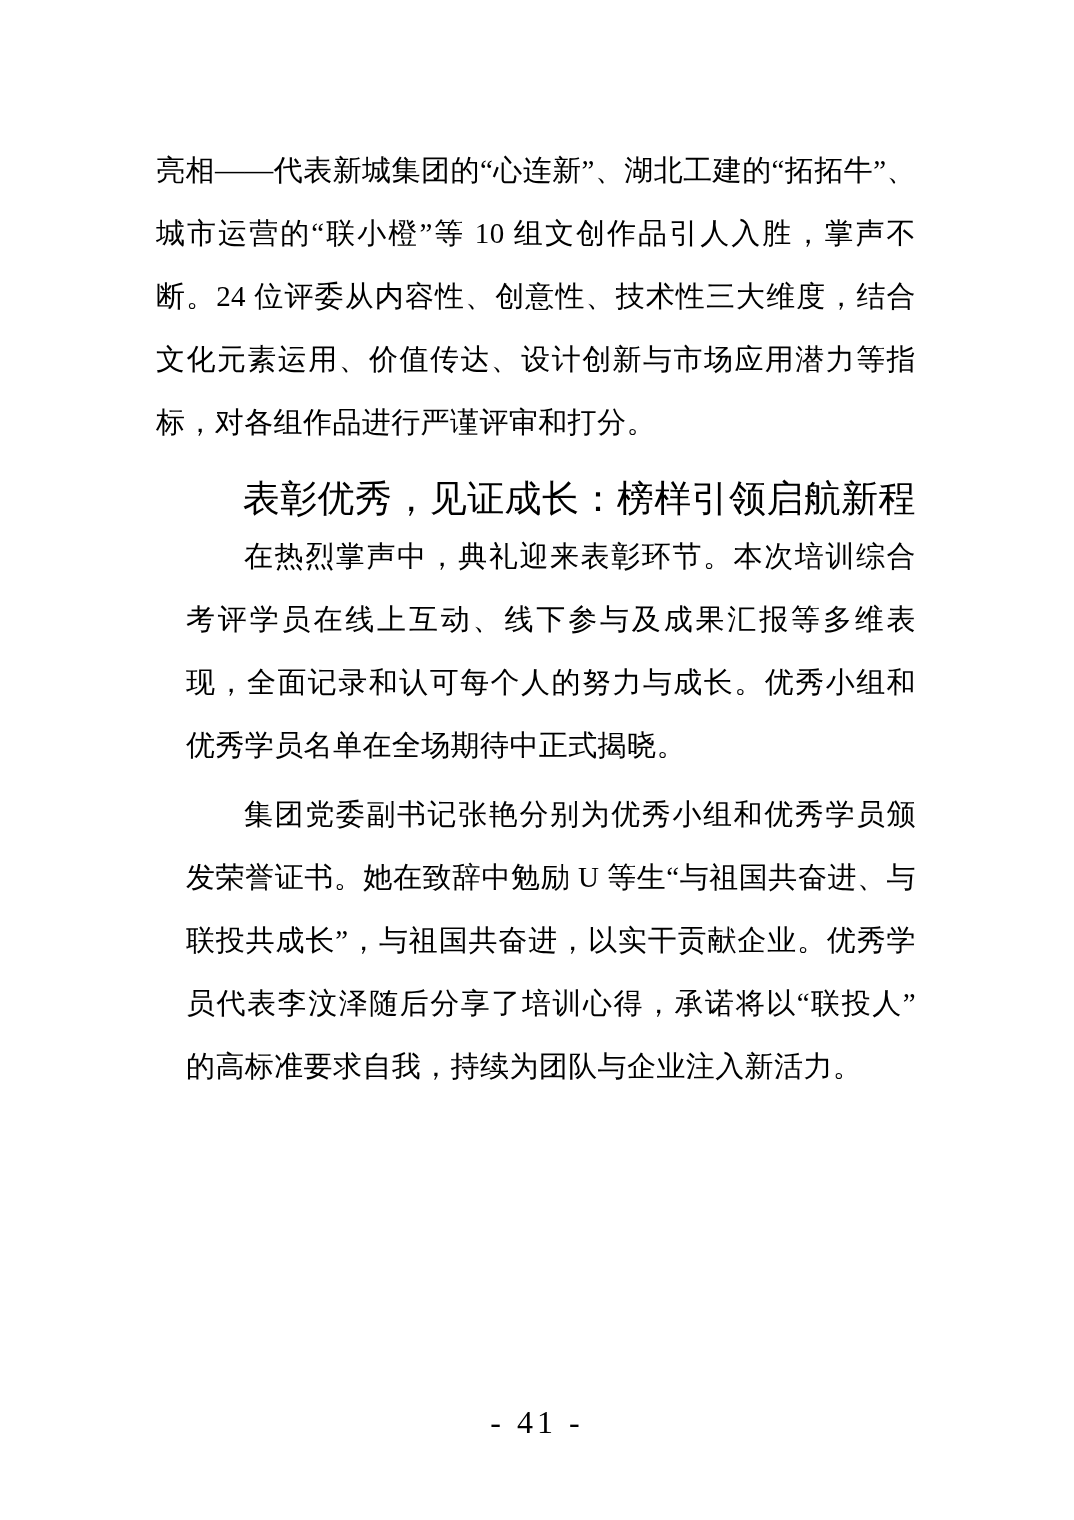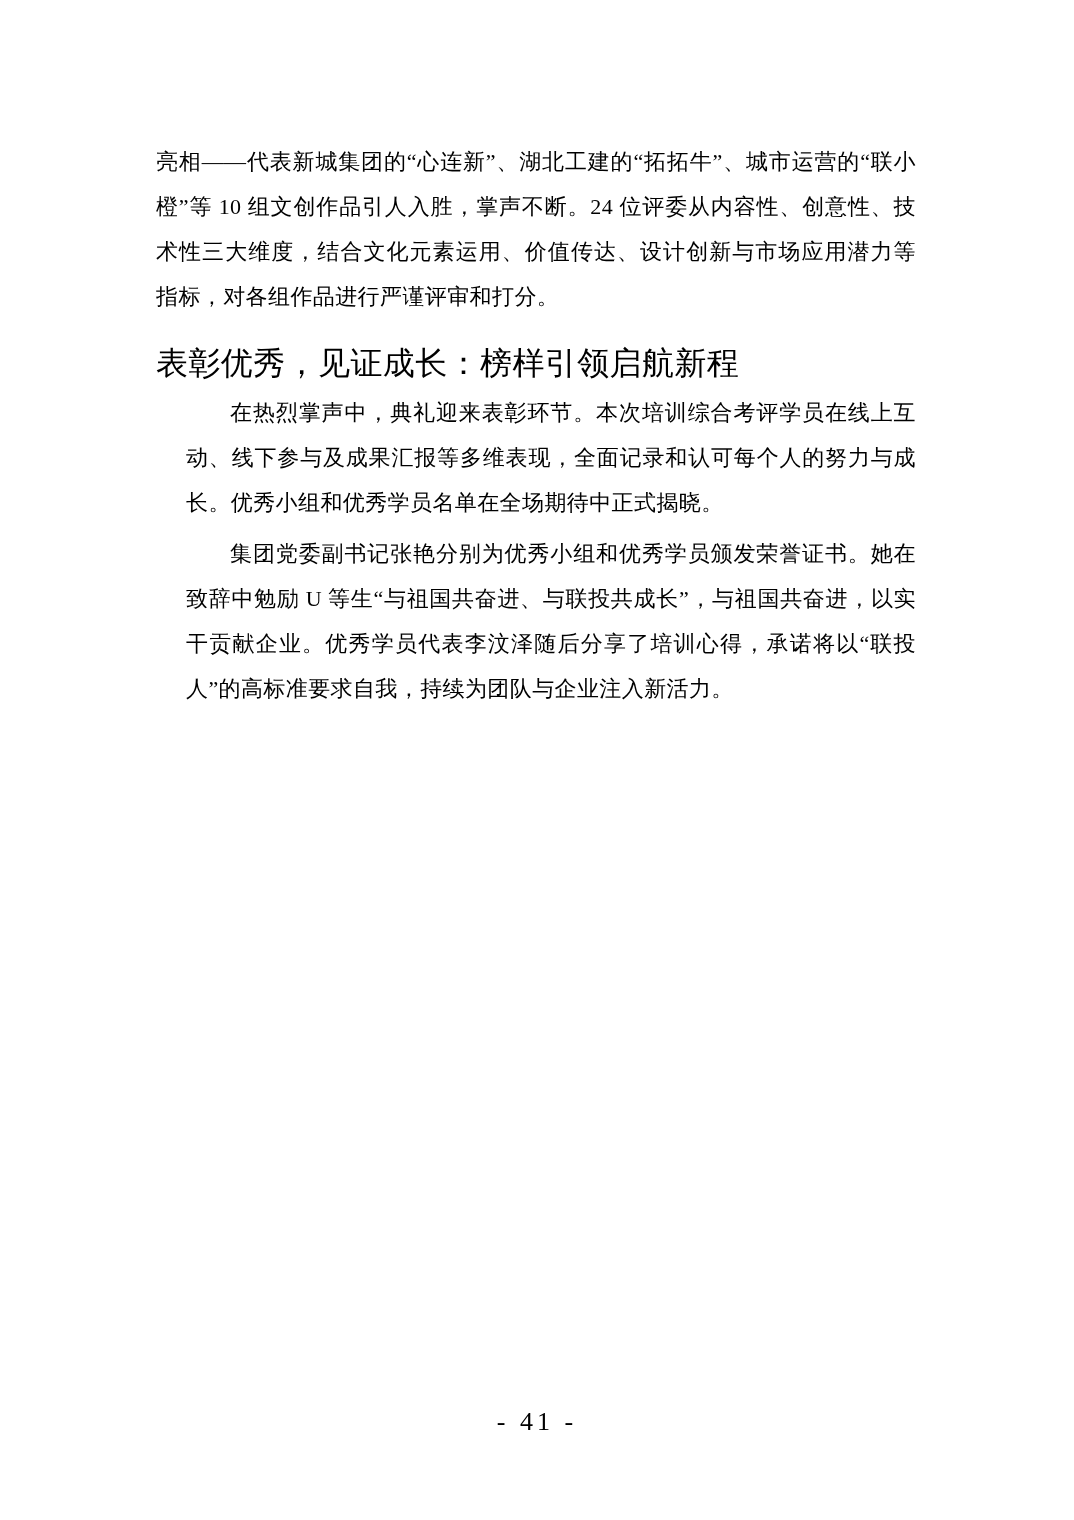--- a/index.html
+++ b/index.html
@@ -18,49 +18,49 @@
     overflow: hidden;
   }
   .doc-body {
     position: absolute;
     top: 139px;
     left: 156px;
     width: 760px;
   }
   .para {
     margin: 0 0 6px 0;
-    font-size: 22px;
-    line-height: 45px;
+    font-size: 29px;
+    line-height: 63px;
     text-align: justify;
     text-justify: inter-character;
     letter-spacing: 0.4px;
     word-break: break-all;
   }
   .para.indent {
     text-indent: 2em;
     margin-left: 30px;
   }
   .para.no-indent {
     text-indent: 0;
   }
   .section-heading {
     margin: 22px 0 4px 0;
-    font-size: 32px;
+    font-size: 37px;
     line-height: 45px;
-    text-align: left;
+    text-align: right;
     letter-spacing: 0.4px;
     font-weight: normal;
   }
   .page-footer {
     position: absolute;
     top: 1402px;
     left: 0;
     width: 100%;
     text-align: center;
-    font-size: 26px;
+    font-size: 32px;
     line-height: 40px;
     letter-spacing: 4px;
     color: #000000;
   }
 </style>
 </head>
 <body>
 
 <div class="page">
   <div class="doc-body">

